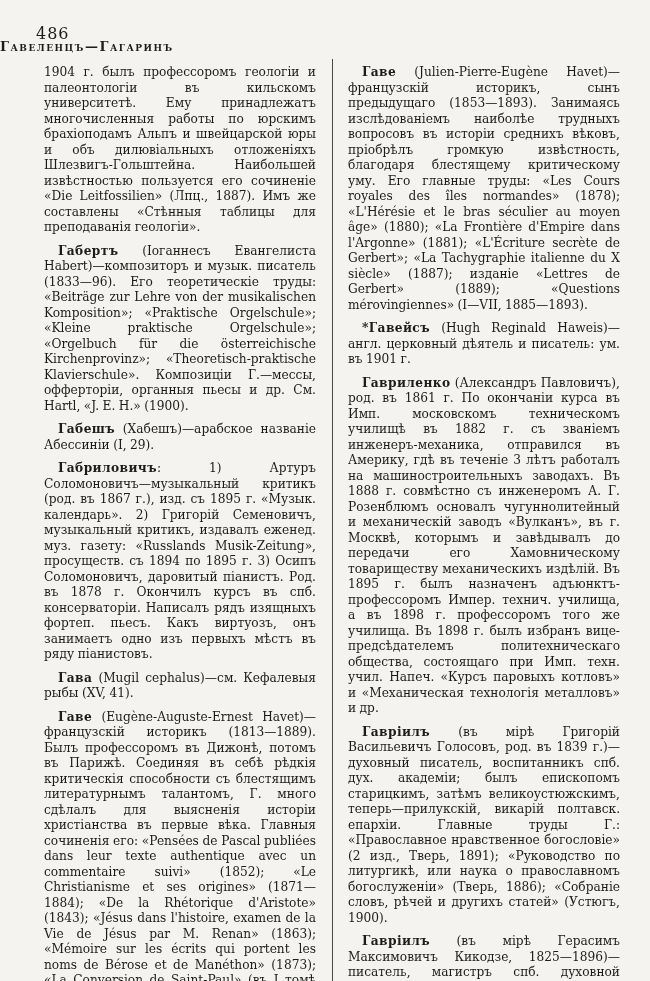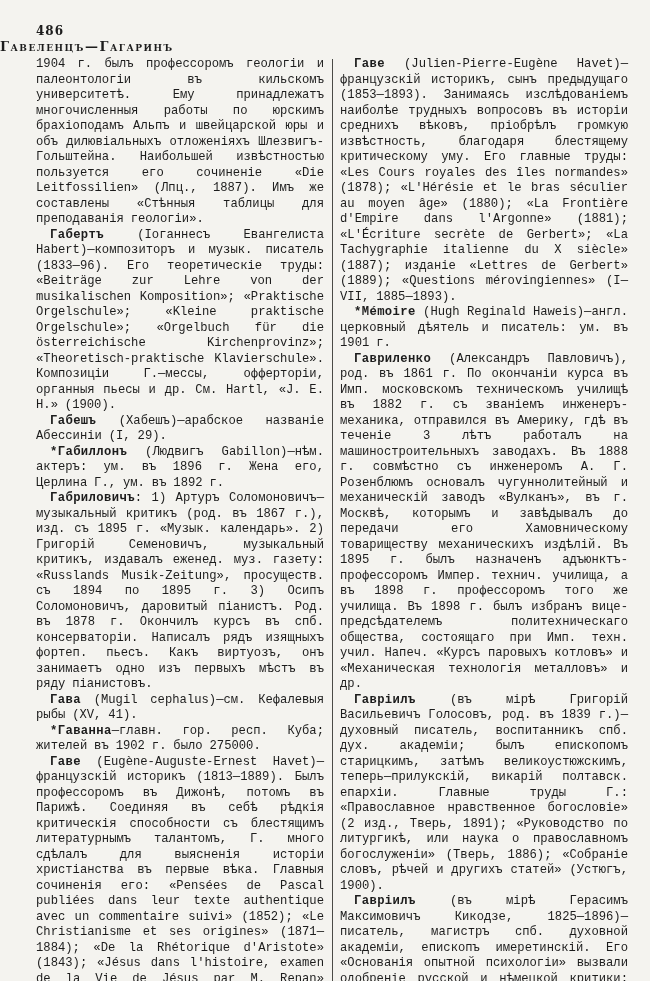--- a/index.html
+++ b/index.html
@@ -19,22 +19,22 @@
   }
   .header {
     position: relative;
     padding-top: 27px;
     height: 26px;
   }
   .page-number {
     position: absolute;
     left: 36px;
     top: 24px;
-    font-size: 12px;
-    font-weight: 700;
+    font-size: 16px;
+    font-weight: 400;
     letter-spacing: 1px;
   }
   .running-title {
     text-align: left;
     font-size: 13px;
     font-weight: 700;
     font-variant: small-caps;
     letter-spacing: 1.5px;
     margin-top: 12px;
   }
@@ -49,23 +49,22 @@
     line-height: 15.5px;
     text-align: justify;
     word-spacing: -0.4px;
   }
   .divider {
     width: 1px;
     background: #4a4a46;
     margin: 2px 7px 6px 8px;
   }
   .entry {
-    margin: 0;
+    margin: 8px;
     text-indent: 14px;
-    font-family: Liberation Mono, monospace;
   }
   .entry.continuation {
     text-indent: 0;
   }
   .headword {
     font-weight: 700;
     letter-spacing: 0.4px;
   }
 </style>
 </head>
@@ -75,28 +74,26 @@
   <div class="header">
     <div class="page-number">486</div>
     <div class="running-title">Гавеленцъ—Гагаринъ</div>
   </div>
 
   <div class="columns">
     <div class="column">
         <p class="entry continuation"><span>1904 г. былъ профессоромъ геологіи и палеонтологіи въ кильскомъ университетѣ. Ему принадлежатъ многочисленныя работы по юрскимъ брахіоподамъ Альпъ и швейцарской юры и объ дилювіальныхъ отложеніяхъ Шлезвигъ-Гольштейна. Наибольшей извѣстностью пользуется его сочиненіе «Die Leitfossilien» (Лпц., 1887). Имъ же составлены «Стѣнныя таблицы для преподаванія геологіи».</span></p>
         <p class="entry"><span class="headword">Габертъ</span><span> (Іоганнесъ Евангелиста Habert)—композиторъ и музык. писатель (1833—96). Его теоретическіе труды: «Beiträge zur Lehre von der musikalischen Komposition»; «Praktische Orgelschule»; «Kleine praktische Orgelschule»; «Orgelbuch für die österreichische Kirchenprovinz»; «Theoretisch-praktische Klavierschule». Композиціи Г.—мессы, офферторіи, органныя пьесы и др. См. Hartl, «J. E. H.» (1900).</span></p>
         <p class="entry"><span class="headword">Габешъ</span><span> (Хабешъ)—арабское названіе Абессиніи (I, 29).</span></p>
-        <p class="entry"><span class="headword">*Габиллонъ</span><span> (Людвигъ Gabillon)—нѣм. актеръ: ум. въ 1896 г. Жена его, Церлина Г., ум. въ 1892 г.</span></p>
         <p class="entry"><span class="headword">Габриловичъ</span><span>: 1) Артуръ Соломоновичъ—музыкальный критикъ (род. въ 1867 г.), изд. съ 1895 г. «Музык. календарь». 2) Григорій Семеновичъ, музыкальный критикъ, издавалъ еженед. муз. газету: «Russlands Musik-Zeitung», просуществ. съ 1894 по 1895 г. 3) Осипъ Соломоновичъ, даровитый піанистъ. Род. въ 1878 г. Окончилъ курсъ въ спб. консерваторіи. Написалъ рядъ изящныхъ фортеп. пьесъ. Какъ виртуозъ, онъ занимаетъ одно изъ первыхъ мѣстъ въ ряду піанистовъ.</span></p>
         <p class="entry"><span class="headword">Гава</span><span> (Mugil cephalus)—см. Кефалевыя рыбы (XV, 41).</span></p>
-        <p class="entry"><span class="headword">*Гаванна</span><span>—главн. гор. респ. Куба; жителей въ 1902 г. было 275000.</span></p>
         <p class="entry"><span class="headword">Гаве</span><span> (Eugène-Auguste-Ernest Havet)—французскій историкъ (1813—1889). Былъ профессоромъ въ Дижонѣ, потомъ въ Парижѣ. Соединяя въ себѣ рѣдкія критическія способности съ блестящимъ литературнымъ талантомъ, Г. много сдѣлалъ для выясненія исторіи христіанства въ первые вѣка. Главныя сочиненія его: «Pensées de Pascal publiées dans leur texte authentique avec un commentaire suivi» (1852); «Le Christianisme et ses origines» (1871—1884); «De la Rhétorique d'Aristote» (1843); «Jésus dans l'histoire, examen de la Vie de Jésus par M. Renan» (1863); «Mémoire sur les écrits qui portent les noms de Bérose et de Manéthon» (1873); «La Conversion de Saint-Paul» (въ I томѣ «Bibliothèque de l'École des hautes études, sciences religieuses», 1889); «La Modernité des Prophètes» (1891).</span></p>
       </div>
     <div class="divider"></div>
     <div class="column">
         <p class="entry"><span class="headword">Гаве</span><span> (Julien-Pierre-Eugène Havet)—французскій историкъ, сынъ предыдущаго (1853—1893). Занимаясь изслѣдованіемъ наиболѣе трудныхъ вопросовъ въ исторіи среднихъ вѣковъ, пріобрѣлъ громкую извѣстность, благодаря блестящему критическому уму. Его главные труды: «Les Cours royales des îles normandes» (1878); «L'Hérésie et le bras séculier au moyen âge» (1880); «La Frontière d'Empire dans l'Argonne» (1881); «L'Écriture secrète de Gerbert»; «La Tachygraphie italienne du X siècle» (1887); изданіе «Lettres de Gerbert» (1889); «Questions mérovingiennes» (I—VII, 1885—1893).</span></p>
-        <p class="entry"><span class="headword">*Mémoire</span><span> (Hugh Reginald Haweis)—англ. церковный дѣятель и писатель: ум. въ 1901 г.</span></p>
+        <p class="entry"><span class="headword">*Гавейсъ</span><span> (Hugh Reginald Haweis)—англ. церковный дѣятель и писатель: ум. въ 1901 г.</span></p>
         <p class="entry"><span class="headword">Гавриленко</span><span> (Александръ Павловичъ), род. въ 1861 г. По окончаніи курса въ Имп. московскомъ техническомъ училищѣ въ 1882 г. съ званіемъ инженеръ-механика, отправился въ Америку, гдѣ въ теченіе 3 лѣтъ работалъ на машиностроительныхъ заводахъ. Въ 1888 г. совмѣстно съ инженеромъ А. Г. Розенблюмъ основалъ чугуннолитейный и механическій заводъ «Вулканъ», въ г. Москвѣ, которымъ и завѣдывалъ до передачи его Хамовническому товариществу механическихъ издѣлій. Въ 1895 г. былъ назначенъ адъюнктъ-профессоромъ Импер. технич. училища, а въ 1898 г. профессоромъ того же училища. Въ 1898 г. былъ избранъ вице-предсѣдателемъ политехническаго общества, состоящаго при Имп. техн. учил. Напеч. «Курсъ паровыхъ котловъ» и «Механическая технологія металловъ» и др.</span></p>
         <p class="entry"><span class="headword">Гавріилъ</span><span> (въ мірѣ Григорій Васильевичъ Голосовъ, род. въ 1839 г.)—духовный писатель, воспитанникъ спб. дух. академіи; былъ епископомъ старицкимъ, затѣмъ великоустюжскимъ, теперь—прилукскій, викарій полтавск. епархіи. Главные труды Г.: «Православное нравственное богословіе» (2 изд., Тверь, 1891); «Руководство по литургикѣ, или наука о православномъ богослуженіи» (Тверь, 1886); «Собраніе словъ, рѣчей и другихъ статей» (Устюгъ, 1900).</span></p>
         <p class="entry"><span class="headword">Гавріилъ</span><span> (въ мірѣ Герасимъ Максимовичъ Кикодзе, 1825—1896)—писатель, магистръ спб. духовной академіи, епископъ имеретинскій. Его «Основанія опытной психологіи» вызвали одобреніе русской и нѣмецкой критики; его проповѣди на грузинскомъ языкѣ выдержали три изданія и переведены на англійскій языкъ. На русскомъ языкѣ его «Слова и рѣчи» напечатаны въ 1893 г. (Кутаисъ).</span></p>
       </div>
   </div>
 </div>
 
 </body></html>

